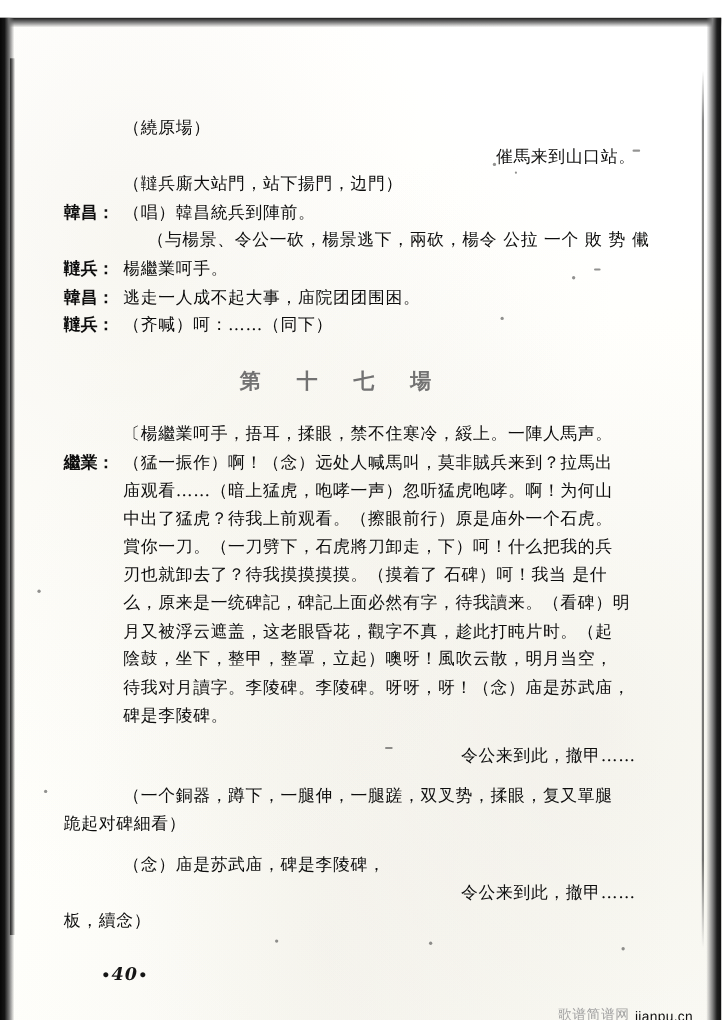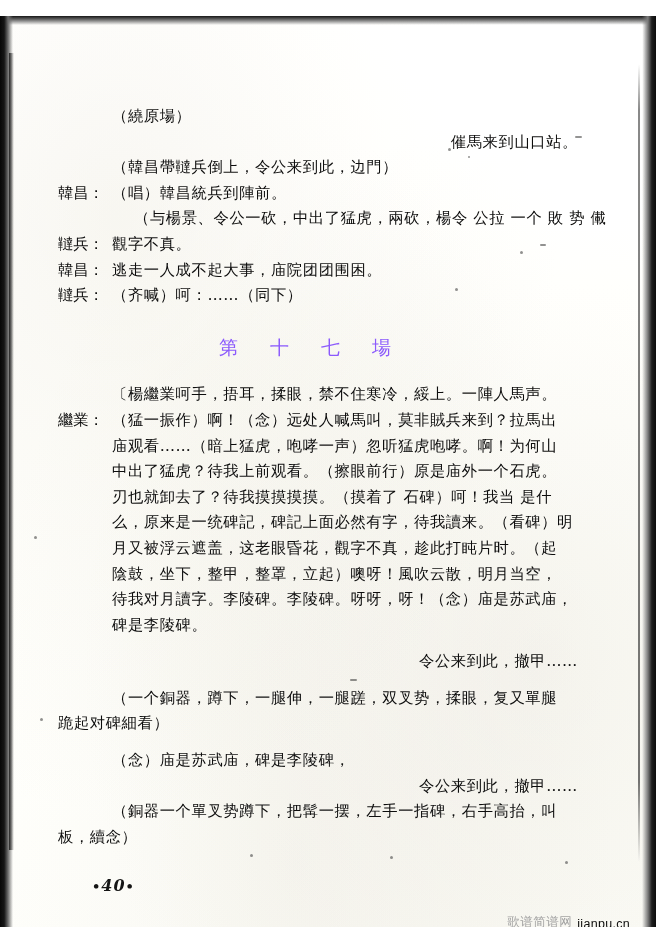--- a/index.html
+++ b/index.html
@@ -94,41 +94,41 @@
   }
 
   
   .speech {
     display: flex;
     align-items: flex-start;
   }
   .speaker {
     flex: 0 0 auto;
     width: 54px;
-    font-weight: 400;
+    font-weight: 700;
     letter-spacing: 0;
   }
   .speech-body {
     flex: 1 1 auto;
     min-width: 0;
   }
 
   
   .ind-1 { padding-left: 54px; }
   .ind-2 { padding-left: 86px; text-align: right; }
 
   
   .scene-title {
     margin: 26px 0 22px 0;
     text-align: center;
-    font-weight: 400;
+    font-weight: 700;
     font-size: 19px;
     letter-spacing: 13px;
     padding-right: 13px;
-    color: #8b5cf6;
+    color: #737373;
   }
 
   
   .para-block {
     margin-top: 2px;
   }
   .blank-half { height: 11px; }
 
   
   .speck {
@@ -204,34 +204,34 @@
   <span class="speck" style="left:565px; top:845px; width:3px; height:3px;"></span>
 
   <div class="text-body">
 
     <div>
 
       <div class="line ind-1">（繞原場）</div>
 
       <div class="line ind-2">催馬来到山口站。</div>
 
-      <div class="line ind-1">（韓昌帶韃兵倒上，令公来到此，边門）</div>
+      <div class="line ind-1">（韃兵廝大站門，站下揚門，边門）</div>
 
       <div class="speech">
         <div class="speaker">韓昌：</div>
         <div class="speech-body">
           <div class="line">（唱）韓昌統兵到陣前。</div>
-          <div class="line" style="padding-left:22px;">（与楊景、令公一砍，中出了猛虎，兩砍，楊令 公拉 一个 敗 势 儎</div>
+          <div class="line" style="padding-left:22px;">（与楊景、令公一砍，楊景逃下，兩砍，楊令 公拉 一个 敗 势 儎</div>
         </div>
       </div>
 
       <div class="speech">
         <div class="speaker">韃兵：</div>
         <div class="speech-body">
-          <div class="line">觀字不真。</div>
+          <div class="line">楊繼業呵手。</div>
         </div>
       </div>
 
       <div class="speech">
         <div class="speaker">韓昌：</div>
         <div class="speech-body">
           <div class="line">逃走一人成不起大事，庙院团团围困。</div>
         </div>
       </div>
 
@@ -249,20 +249,21 @@
     <div class="para-block">
 
       <div class="line ind-1">〔楊繼業呵手，捂耳，揉眼，禁不住寒冷，綏上。一陣人馬声。</div>
 
       <div class="speech">
         <div class="speaker">繼業：</div>
         <div class="speech-body">
           <div class="line">（猛一振作）啊！（念）远处人喊馬叫，莫非賊兵来到？拉馬出</div>
           <div class="line">庙观看……（暗上猛虎，咆哮一声）忽听猛虎咆哮。啊！为何山</div>
           <div class="line">中出了猛虎？待我上前观看。（擦眼前行）原是庙外一个石虎。</div>
+          <div class="line">賞你一刀。（一刀劈下，石虎將刀卸走，下）呵！什么把我的兵</div>
           <div class="line">刃也就卸去了？待我摸摸摸摸。（摸着了 石碑）呵！我当 是什</div>
           <div class="line">么，原来是一统碑記，碑記上面必然有字，待我讀来。（看碑）明</div>
           <div class="line">月又被浮云遮盖，这老眼昏花，觀字不真，趁此打盹片时。（起</div>
           <div class="line">陰鼓，坐下，整甲，整罩，立起）噢呀！風吹云散，明月当空，</div>
           <div class="line">待我对月讀字。李陵碑。李陵碑。呀呀，呀！（念）庙是苏武庙，</div>
           <div class="line">碑是李陵碑。</div>
           <div class="line"></div>
         </div>
       </div>
 
@@ -274,21 +275,20 @@
 
       <div class="line ind-1">（一个銅器，蹲下，一腿伸，一腿蹉，双叉势，揉眼，复又單腿</div>
       <div class="line">跪起对碑細看）</div>
 
       <div class="blank-half"></div>
 
       <div class="line ind-1">（念）庙是苏武庙，碑是李陵碑，</div>
 
       <div class="line ind-2">令公来到此，撤甲……</div>
 
-      <div class="line ind-1">（銅器一个單叉势蹲下，把髯一摆，左手一指碑，右手高抬，叫</div>
       <div class="line">板，續念）</div>
 
     </div>
 
   </div>
 
   <div class="page-number">
     <span class="dot">•</span><span>40</span><span class="dot">•</span>
   </div>
 

